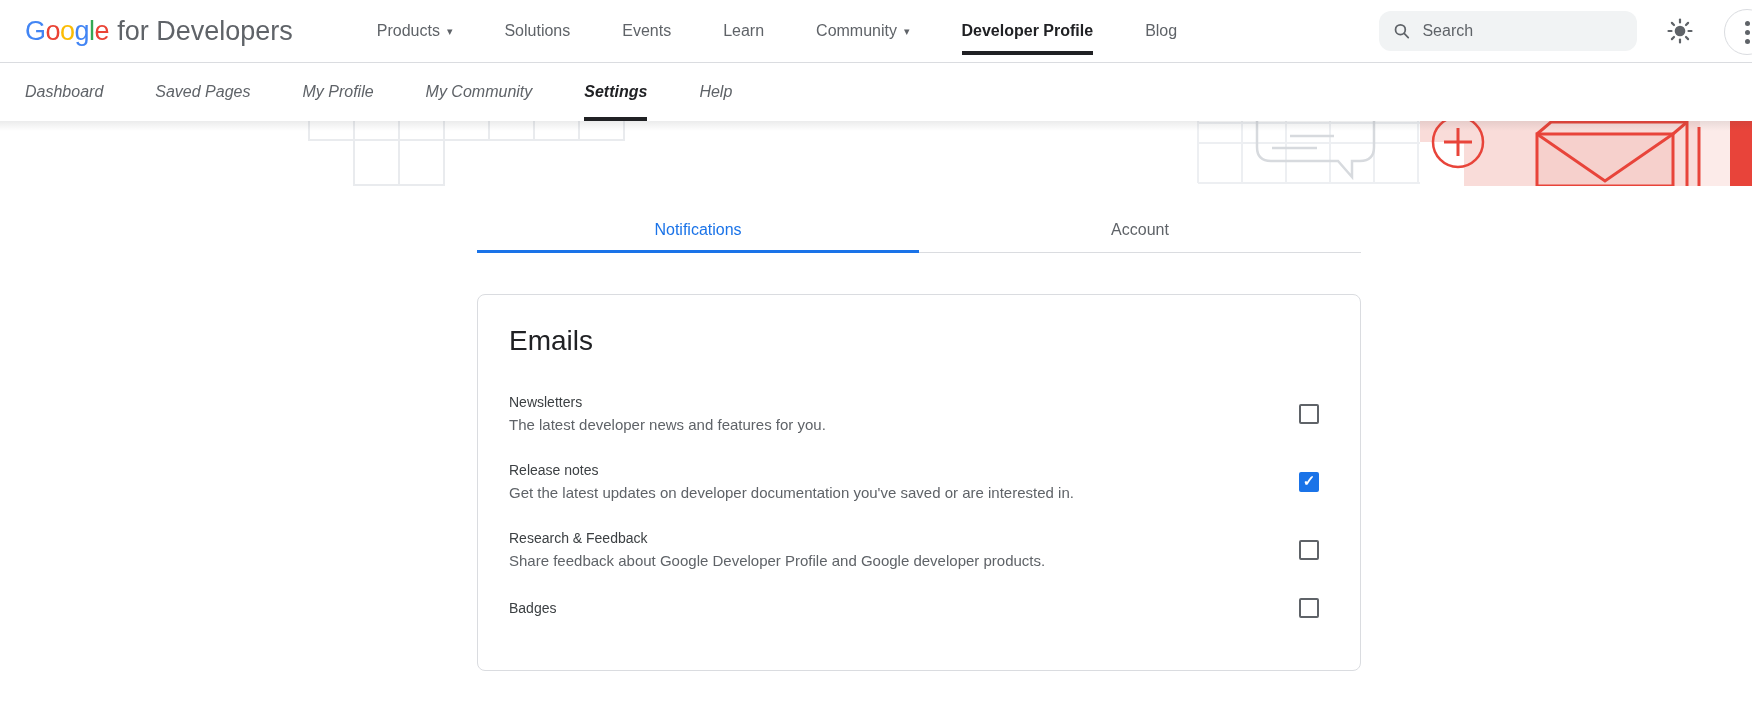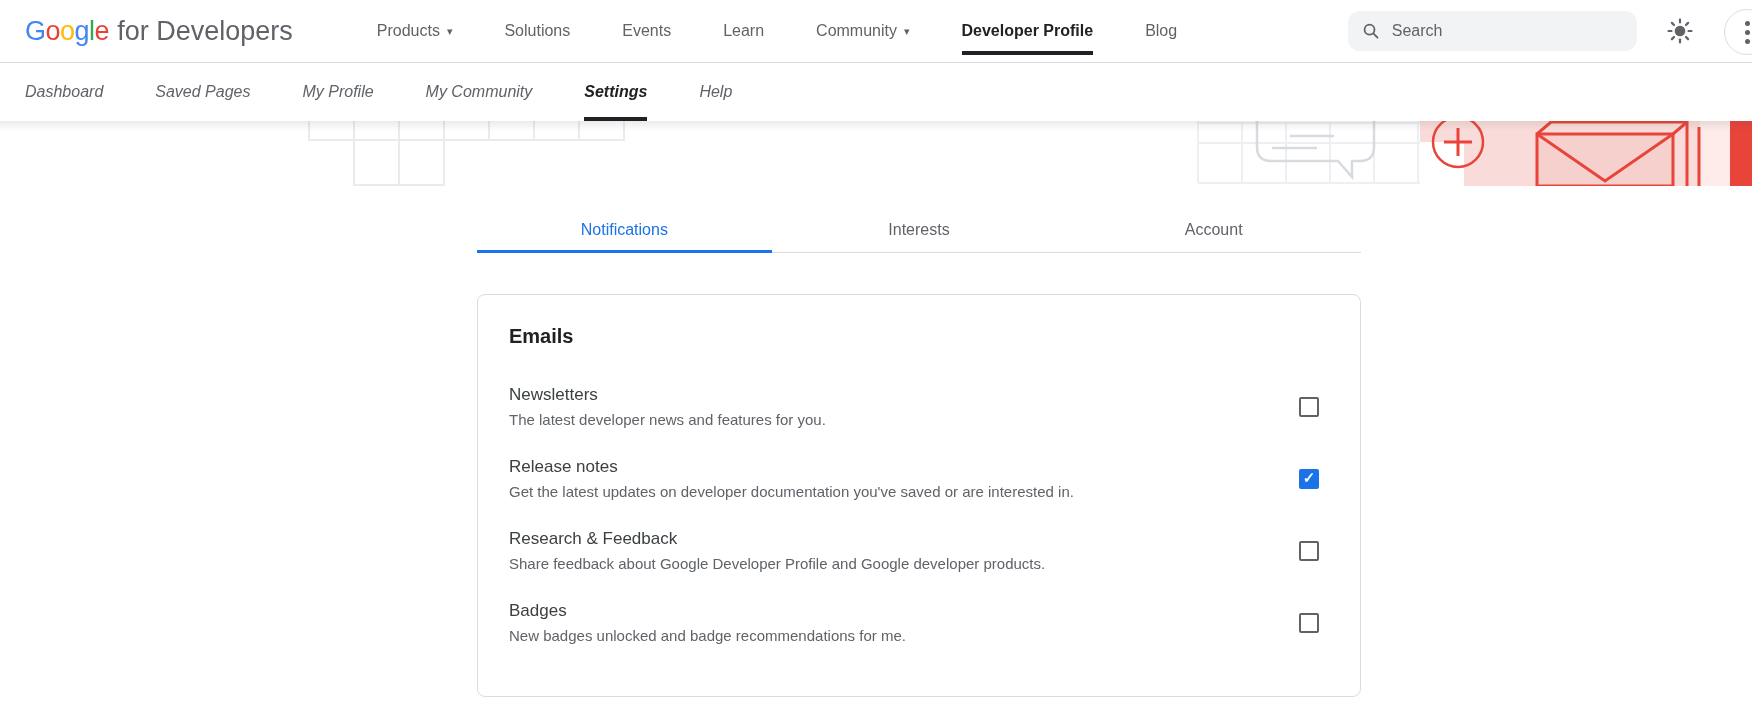--- a/index.html
+++ b/index.html
@@ -13,21 +13,21 @@
   .logo { display:flex; align-items:baseline; font-size:27px; letter-spacing:-0.5px; cursor:pointer; }
   .logo .suffix { color:var(--text-secondary,#5f6368); margin-left:8px; letter-spacing:0; }
   .topnav { display:flex; gap:52px; margin-left:84px; align-items:flex-end; height:100%; }
   .topnav .nav-item { display:flex; align-items:center; height:100%; position:relative;
     font-size:16px; color:var(--text-secondary,#5f6368); cursor:pointer; white-space:nowrap; }
   .topnav .nav-item.active { color:var(--text-primary,#202124); font-weight:700; }
   .topnav .nav-item.active::after { content:""; position:absolute; left:0; right:0; bottom:7px;
     height:4px; background:#202124; }
   .caret { font-size:11px; margin-left:7px; color:var(--text-secondary,#5f6368); }
   .caret::after { content:"▾"; }
-  .search-box { margin-left:auto; width:289px; height:40px; background:var(--search-bg,#f1f3f4);
+  .search-box { margin-left:auto; width:258px; height:40px; background:var(--search-bg,#f1f3f4);
     border-radius:12px; display:flex; align-items:center; padding:0 14px; }
   .search-box input { border:none; outline:none; background:transparent; font-size:16px; width:100%;
     margin-left:12px; color:#202124; font-family:"Liberation Sans",sans-serif; }
   .search-box input::placeholder { color:var(--text-secondary,#5f6368); }
   .icon-btn { width:34px; height:34px; display:flex; align-items:center; justify-content:center;
     margin-left:26px; margin-right:55px; cursor:pointer; }
   .kebab { position:absolute; left:1724px; top:9px; width:46px; height:46px; border-radius:50%;
     border:1px solid var(--border,#dadce0); display:flex; flex-direction:column; gap:4px;
     align-items:center; justify-content:center; cursor:pointer; background:#fff; }
   .kebab i { width:5px; height:5px; border-radius:50%; background:var(--text-secondary,#5f6368); }
@@ -53,24 +53,24 @@
     border-bottom:1px solid var(--border,#dadce0); }
   .tab { flex:1; display:flex; align-items:center; justify-content:center; font-size:16px;
     color:var(--text-secondary,#5f6368); cursor:pointer; position:relative; }
   .tab.active { color:var(--blue,#1a73e8); font-weight:500; }
   .tab.active::after { content:""; position:absolute; left:0; right:0; bottom:-1px; height:3px;
     background:var(--blue,#1a73e8); }
 
   
   .card { width:884px; margin:41px 0 0 477px; border:1px solid var(--border,#dadce0);
     border-radius:8px; padding:30px 41px 44px 31px; background:#fff; }
-  .card-title { font-size:20px; color:var(--text-primary,#202124); font-weight:700; margin-bottom:37px; }
+  .card-title { font-size:28px; color:var(--text-primary,#202124); font-weight:400; margin-bottom:37px; }
   .row { display:flex; align-items:center; justify-content:space-between; margin-bottom:29px; }
   .row:last-child { margin-bottom:8px; }
-  .row-title { font-size:17px; color:#3c4043; }
+  .row-title { font-size:14px; color:#3c4043; }
   .row-desc { font-size:15px; color:var(--text-secondary,#5f6368); margin-top:6px;text-align:center; }
   .checkbox { width:20px; height:20px; border:2px solid var(--text-secondary,#5f6368); border-radius:2px;
     position:relative; flex:none; cursor:pointer; }
   .checkbox.checked { background:var(--blue,#1a73e8); border-color:var(--blue,#1a73e8); }
   .checkbox.checked::after { content:"✓"; position:absolute; left:50%; top:50%;
     transform:translate(-50%,-55%); color:#fff; font-size:15px; font-weight:bold; }
 </style>
 </head>
 <body>
 
@@ -211,23 +211,20 @@
       <path d="M345 13 L413 60 L481 13" stroke="#e8443a" stroke-width="3" fill="none"></path>
     </g>
   </svg>
 </div>
 
 <div class="tabs">
   <div class="tab active">
     <span>Notifications</span>
   </div>
   <div class="tab">
-    <span>Interests</span>
-  </div>
-  <div class="tab">
     <span>Account</span>
   </div>
 </div>
 
 <div class="card">
   <div class="card-title">Emails</div>
 
   <div class="row">
     <div>
       <div class="row-title">Newsletters</div>
@@ -248,17 +245,16 @@
     <div>
       <div class="row-title">Research &amp; Feedback</div>
       <div class="row-desc">Share feedback about Google Developer Profile and Google developer products.</div>
     </div>
     <div class="checkbox"></div>
   </div>
 
   <div class="row">
     <div>
       <div class="row-title">Badges</div>
-      <div class="row-desc">New badges unlocked and badge recommendations for me.</div>
     </div>
     <div class="checkbox"></div>
   </div>
 </div>
 
 </body></html>

